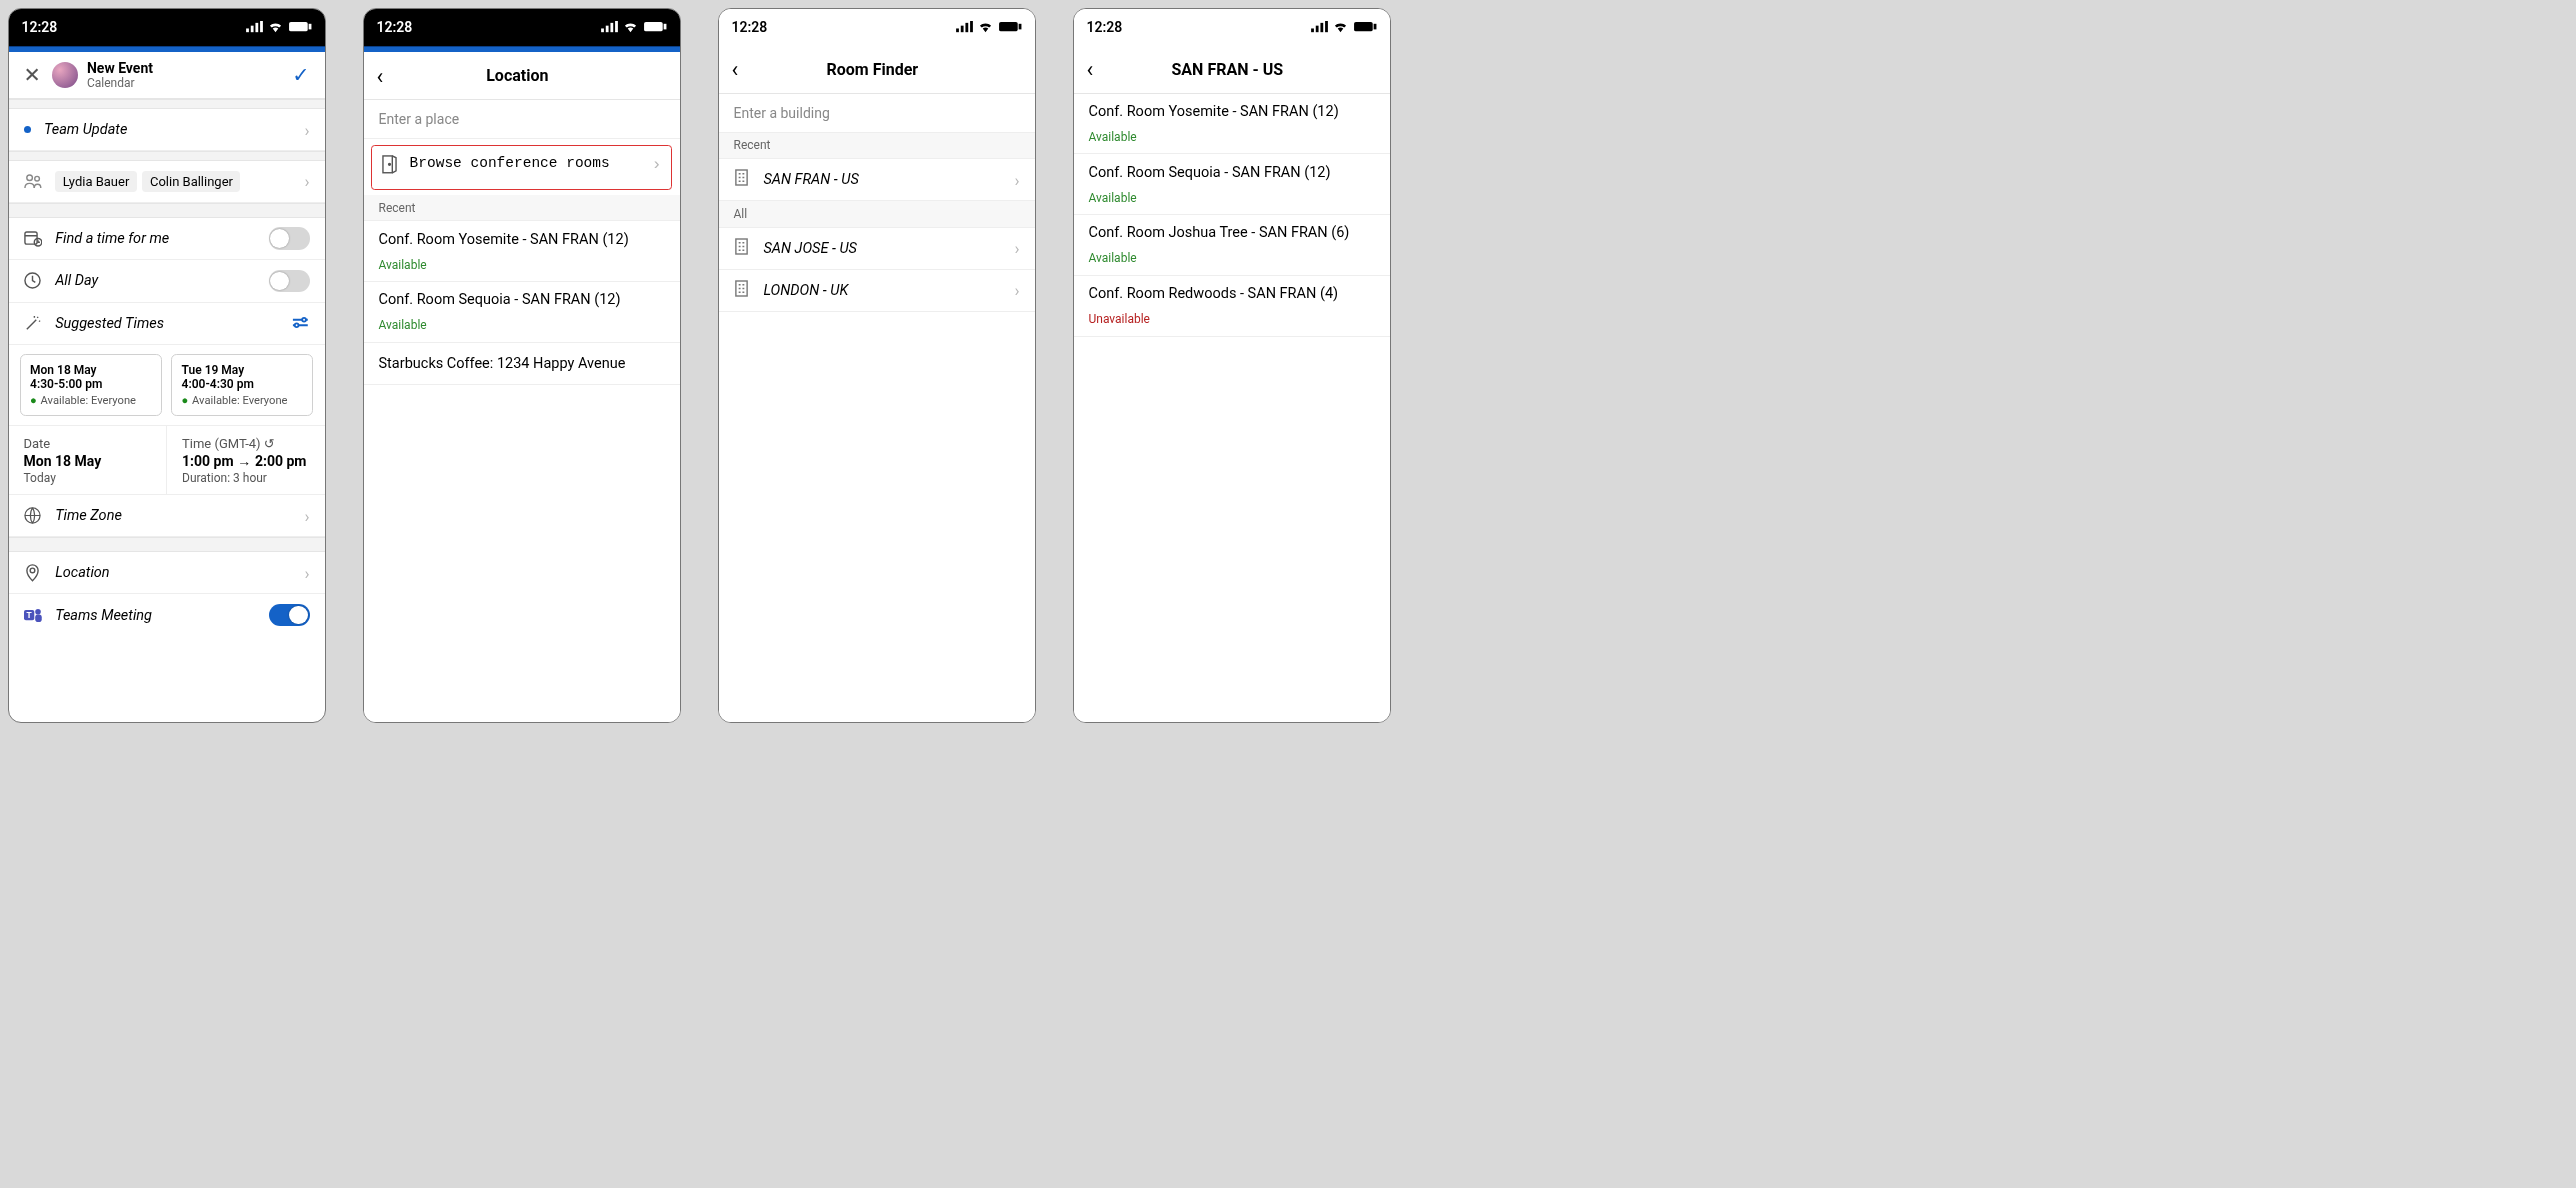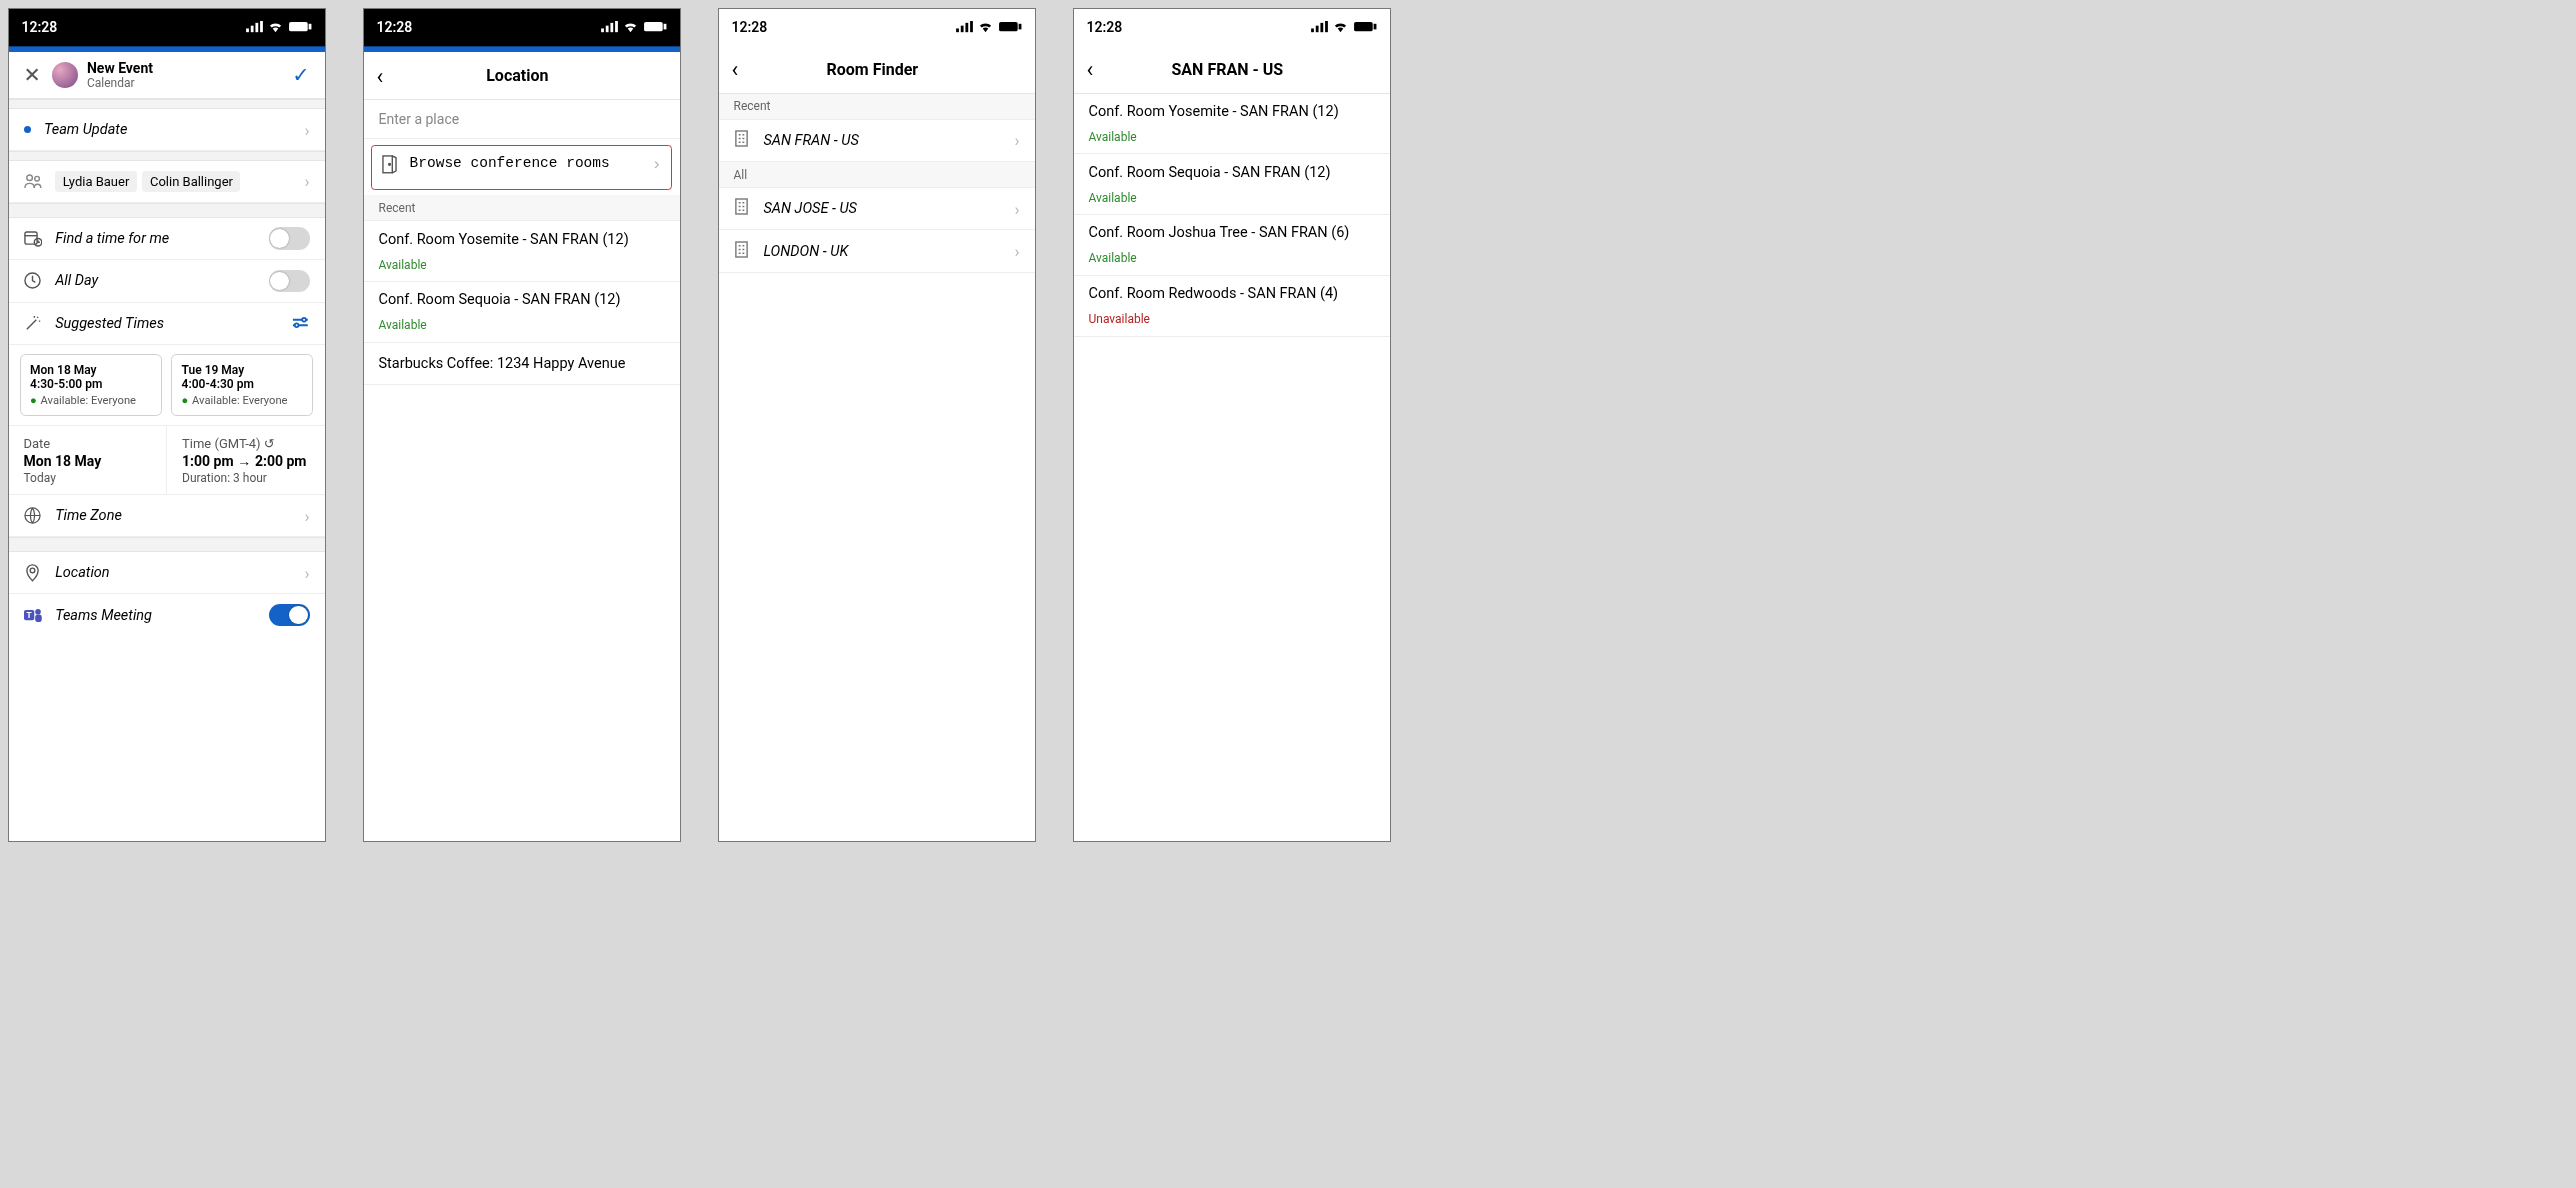--- a/index.html
+++ b/index.html
@@ -1,17 +1,17 @@
 <!DOCTYPE html>
 <html style="font-size:15px"><head>
 <meta charset="utf-8">
 <style>
   html,body{margin:0;padding:0;font-family:-apple-system,BlinkMacSystemFont,"Segoe UI",Roboto,sans-serif;background:#d9d9d9;color:#000;}
   .stage{display:flex;gap:37px;padding:7.5px;}
-  .phone{width:318px;background:#fff;border:0.9px solid #777;border-radius:0;overflow:hidden;display:flex;flex-direction:column;height:834px;box-sizing:border-box;}
+  .phone{width:318px;background:#fff;border:0.9px solid #777;border-radius:13px;overflow:hidden;display:flex;flex-direction:column;height:715px;box-sizing:border-box;}
   
   .statusbar{background:#000;color:#fff;height:37px;display:flex;align-items:center;justify-content:space-between;padding:0 13px;font-weight:600;font-size:14px;}
   .status-icons{display:flex;align-items:center;gap:5.6px;}
   .status-icons svg{fill:#fff;}
   .blue-strip{height:5.6px;background:#1462c7;border-top:0.9px solid #0b3f86;}
   
   .nav{display:flex;align-items:center;height:47px;padding:0 9.4px;border-bottom:0.9px solid #e5e5e5;}
   .nav-title{flex:1;text-align:center;font-weight:700;font-size:16px;}
   .list-row{display:flex;align-items:center;padding:9.4px 15px;border-bottom:0.9px solid #eee;background:#fff;font-size:14.5px;min-height:22.5px;}
   .list-row .txt{flex:1;font-style:italic;}
@@ -311,20 +311,23 @@
           </svg>
     </span>
   </div>
 
   <div class="nav light">
     <span style="font-size:22.5px;padding:0 3.7px;">‹</span>
     <span class="nav-title">Room Finder</span>
     <span style="width:22.5px"></span>
   </div>
 
+  <div class="search">
+    <span>Enter a building</span>
+  </div>
 
   <div class="section-label">Recent</div>
   <div class="list-row">
     <span class="building-icon">
       <svg width="15" height="17" viewBox="0 0 16 18" fill="none" stroke="#777" stroke-width="1.5">
             <rect x="2" y="1" width="12" height="16"></rect>
             <path d="M5 5h2M9 5h2M5 9h2M9 9h2M5 13h2M9 13h2"></path>
           </svg>
     </span>
     <span class="txt">SAN FRAN - US</span>

